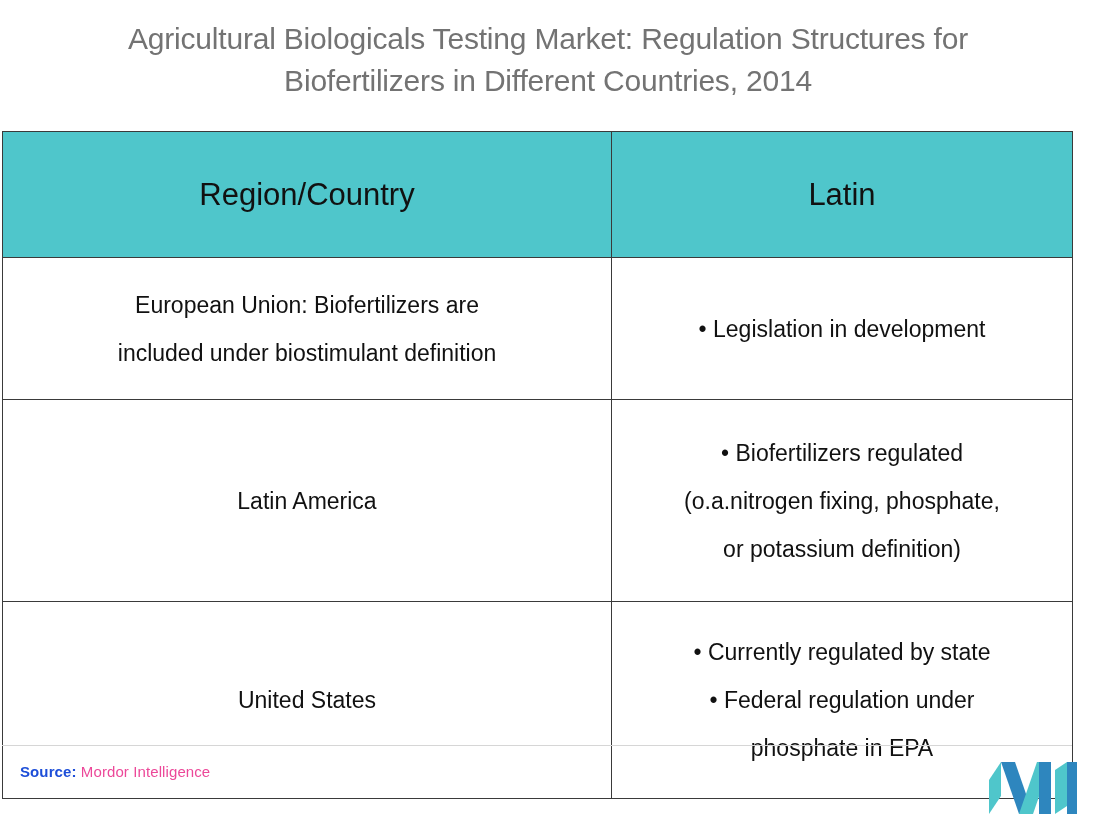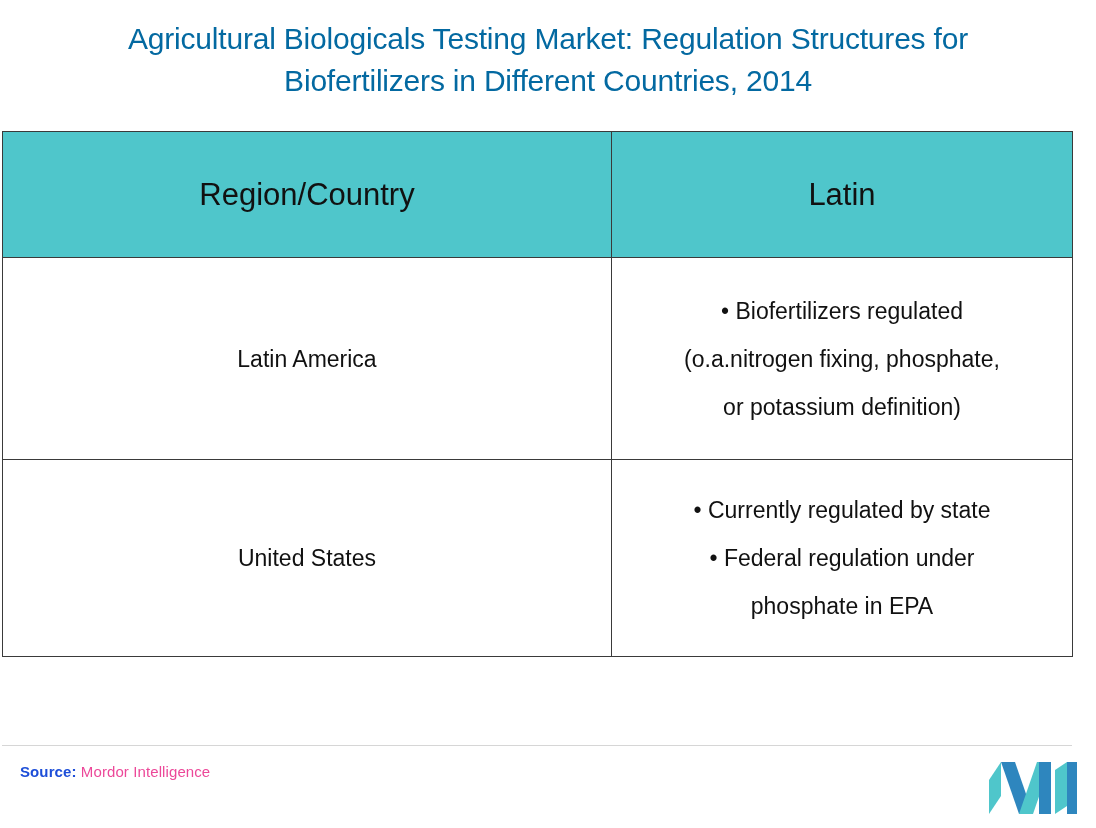--- a/index.html
+++ b/index.html
@@ -26,21 +26,21 @@
   
   .chart-title {
     position: absolute;
     left: 0;
     top: 18px;
     width: 1096px;
     text-align: center;
     font-size: 30px;
     line-height: 42px;
     font-weight: 400;
-    color: #0369a1;
+    color: #737373;
     letter-spacing: -0.2px;
   }
   .chart-title .line {
     display: block;
     white-space: nowrap;
   }
 
   
   .table-wrap {
     position: absolute;
@@ -140,20 +140,29 @@
         <col class="c-status">
       </colgroup>
       <thead>
         <tr>
           <th>Region/Country</th>
           <th>Latin</th>
         </tr>
       </thead>
       <tbody>
 
+        <tr class="row-eu">
+          <td class="cell-lines">
+            <span class="tl">European Union: Biofertilizers are</span>
+            <span class="tl">included under biostimulant definition</span>
+          </td>
+          <td class="cell-lines">
+            <span class="tl">• Legislation in development</span>
+          </td>
+        </tr>
 
         <tr class="row-la">
           <td class="cell-lines">
             <span class="tl">Latin America</span>
           </td>
           <td class="cell-lines">
             <span class="tl">• Biofertilizers regulated</span>
             <span class="tl">(o.a.nitrogen fixing, phosphate,</span>
             <span class="tl">or potassium definition)</span>
           </td>

